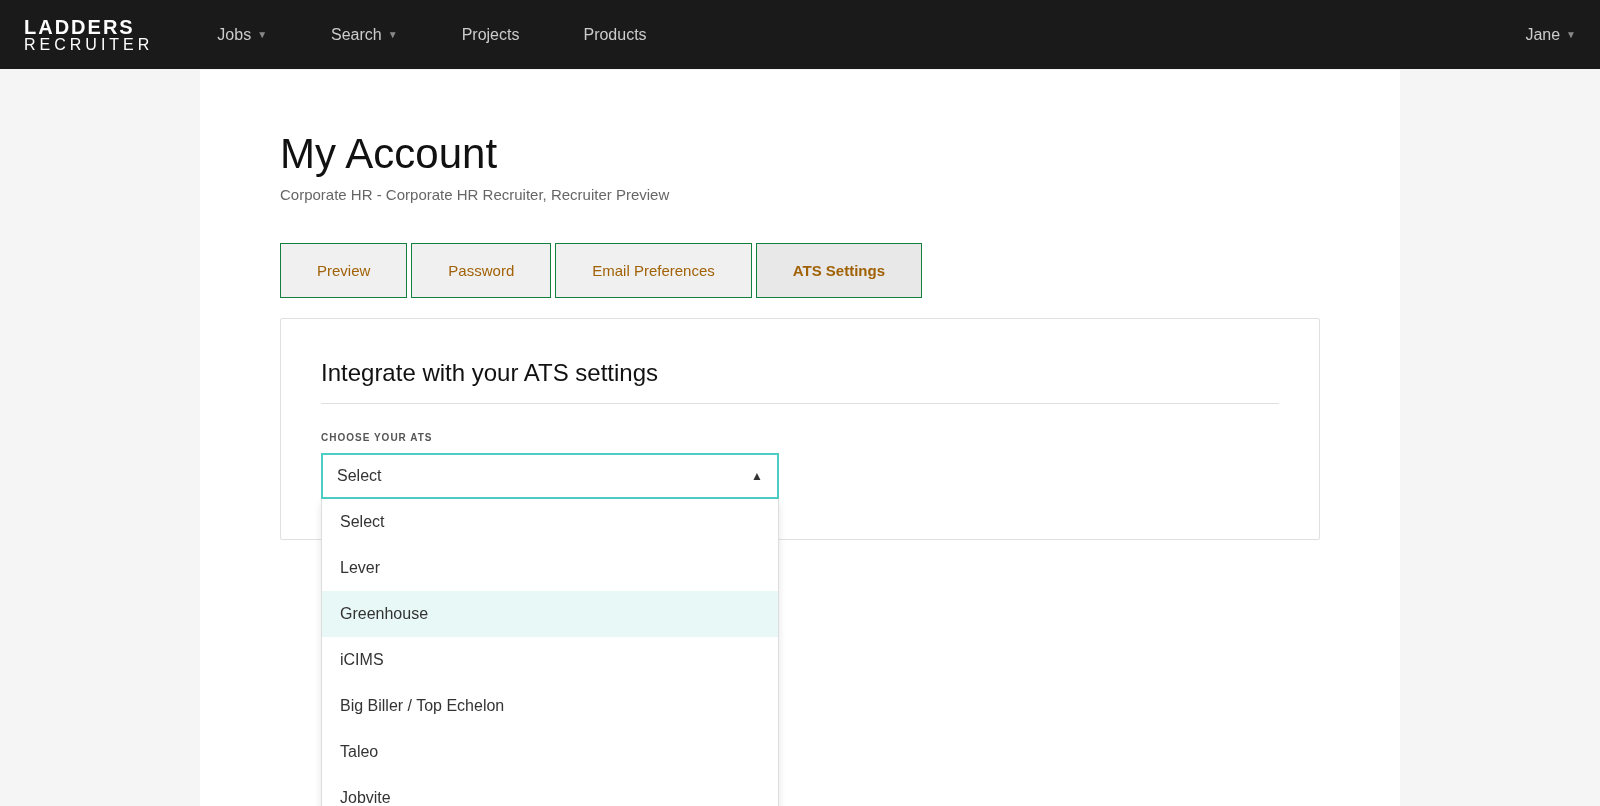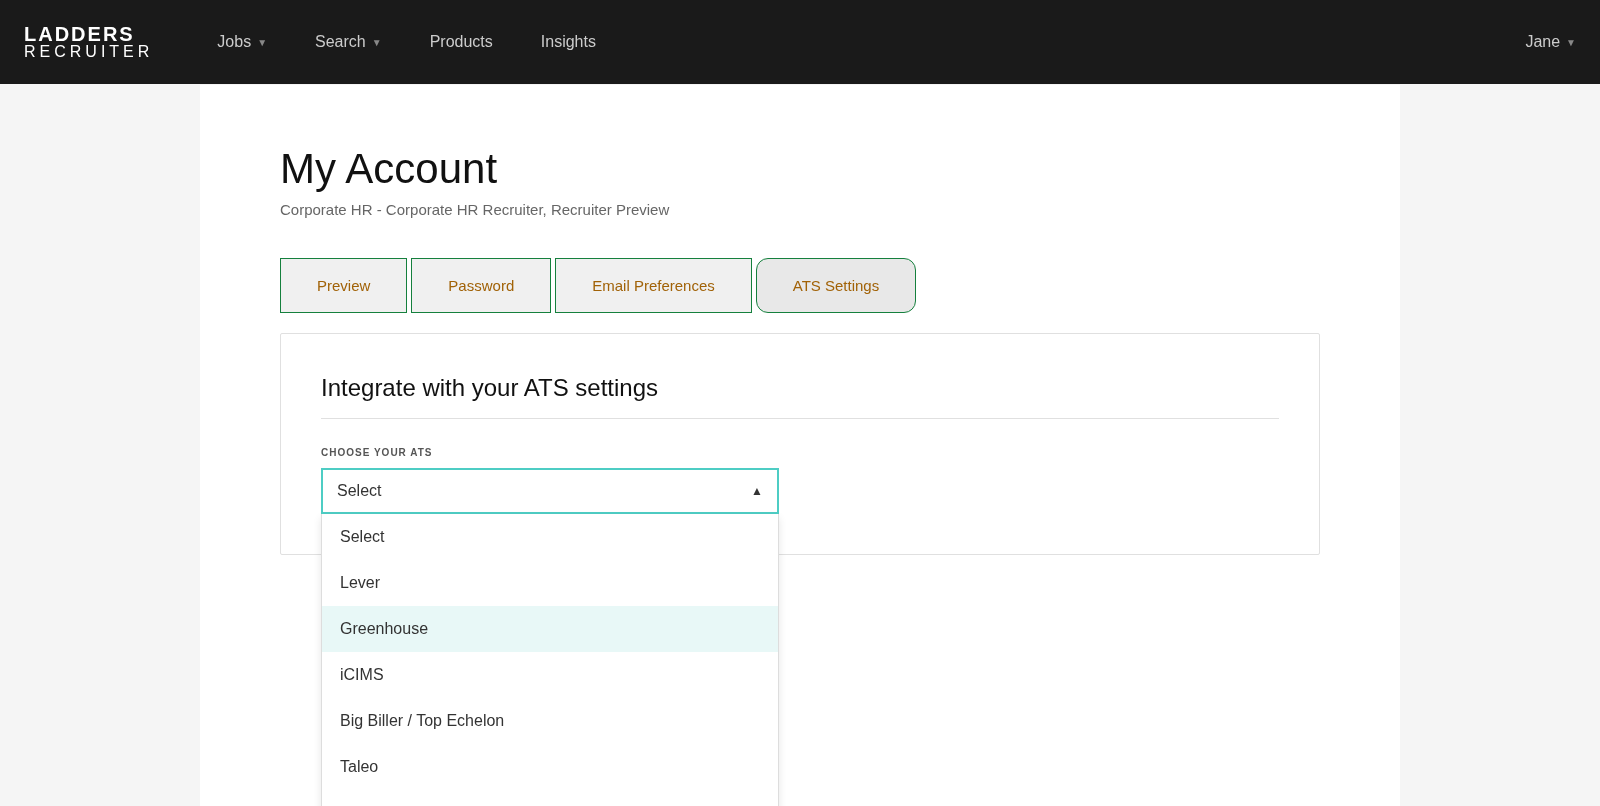--- a/index.html
+++ b/index.html
@@ -1,42 +1,42 @@
 <!DOCTYPE html>
 <html><head>
   <meta charset="utf-8">
   <style>
     * { margin: 0; padding: 0; box-sizing: border-box; }
     body { font-family: -apple-system, BlinkMacSystemFont, 'Segoe UI', Helvetica, Arial, sans-serif; background: #f5f5f5; }
 
     
     nav {
       background: #1a1a1a;
-      height: 84px;
+      height: 69px;
       display: flex;
       align-items: center;
       padding: 0 24px;
       position: relative;
     }
     .nav-logo {
       display: flex;
       flex-direction: column;
       line-height: 1;
       color: #fff;
       font-weight: 700;
       font-size: 18px;
       letter-spacing: 1px;
       margin-right: 40px;
     }
     .nav-logo span:first-child { font-size: 20px; letter-spacing: 2px; }
     .nav-logo span:last-child { font-size: 16px; letter-spacing: 4px; font-weight: 400; }
     .nav-items {
       display: flex;
       align-items: center;
-      gap: 0;
+      gap: 16px;
       flex: 1;
     }
     .nav-item {
       color: #ccc;
       font-size: 16px;
       padding: 0 24px;
       height: 69px;
       display: flex;
       align-items: center;
       cursor: pointer;
@@ -89,22 +89,21 @@
       padding: 18px 36px;
       background: #f0f0f0;
       border: 1px solid #15803d;
       cursor: pointer;
       font-size: 15px;
       color: #a16207;
       margin-right: 4px;
     }
     .tab.active {
       background: #e8e8e8;
-      font-weight: 400;
-      border-radius: 12px;
+      font-weight: 700;
     }
 
     
     .content-card {
       background: #fff;
       border: 1px solid #e0e0e0;
       border-radius: 2px;
       padding: 40px;
       margin-top: 20px;
     }
@@ -186,24 +185,24 @@
   <div class="nav-items">
     <a class="nav-item">
       <span>Jobs</span>
       <span class="nav-chevron">▼</span>
     </a>
     <a class="nav-item">
       <span>Search</span>
       <span class="nav-chevron">▼</span>
     </a>
     <a class="nav-item">
+      <span>Projects</span>
+    </a>
+    <a class="nav-item">
       <span>Products</span>
-    </a>
-    <a class="nav-item">
-      <span>Insights</span>
     </a>
   </div>
   <div class="nav-user">
     <span>Jane</span>
     <span class="nav-chevron">▼</span>
   </div>
 </nav>
 
 <div class="page-container">
   <h1 class="page-title">My Account</h1>

